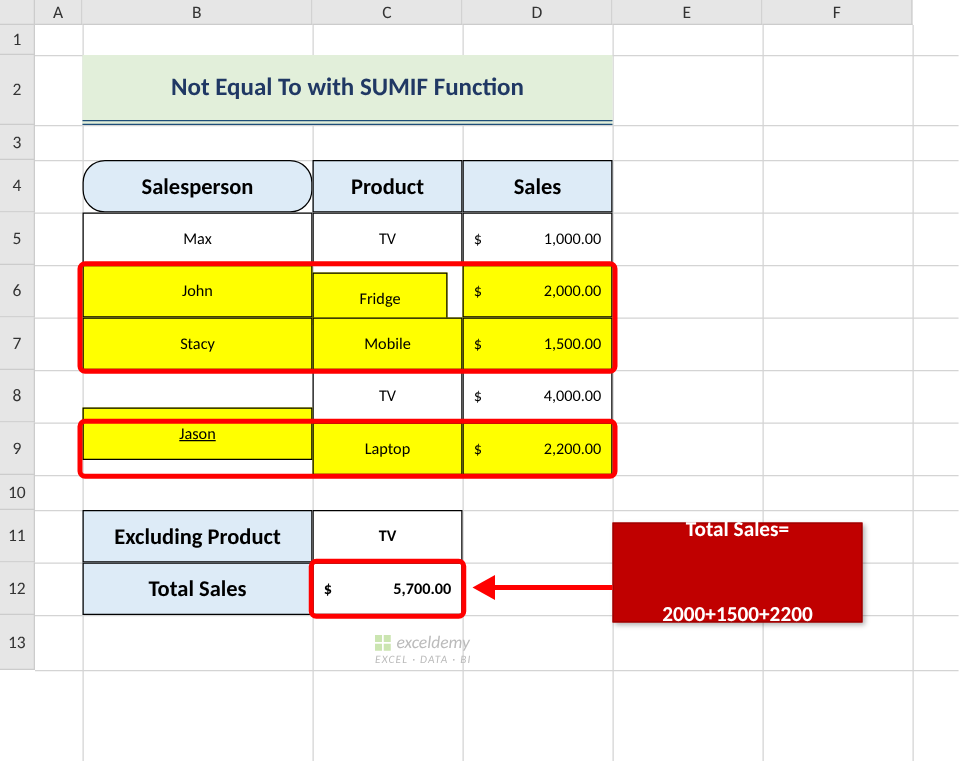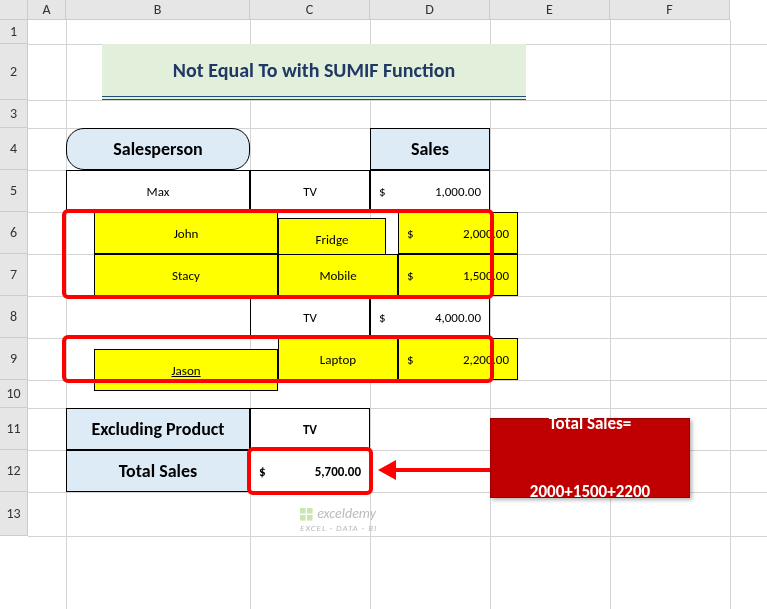--- a/index.html
+++ b/index.html
@@ -48,21 +48,20 @@
   .title-cell {
     position:absolute;
     background: #e2efda;
     border-bottom: 4px double #1f4e78;
     color: #203864;
     font-weight: bold;
     font-size: 20px;
     display:flex;
     align-items:center;
     justify-content:center;
-    margin-left:36px;
   }
   .hcell {
     position:absolute;
     background:#ddebf7;
     border:1px solid #000;
     font-weight:bold;
     font-size:18px;
     display:flex;
     align-items:center;
     justify-content:center;
@@ -70,21 +69,21 @@
   .dcell {
     position:absolute;
     border:1px solid #000;
     background:#fff;
     font-size:13px;
     display:flex;
     align-items:center;
     justify-content:center;
     padding: 0 8px;
   }
-  .dcell.hl { background:#ffff00;margin-left:28px; }
+  .dcell.hl { background:#ffff00; }
   .money { justify-content:space-between; }
   .redbox {
     position:absolute;
     border:4px solid #ff0000;
     border-radius:6px;
     pointer-events:none;
   }
   .callout {
     position:absolute;
     background:#c00000;
@@ -163,20 +162,21 @@
     <div class="row-header" style="top: 380px; height: 28px;">10</div>
     <div class="gridline-h" style="top: 408px;"></div>
     <div class="row-header" style="top: 408px; height: 42px;">11</div>
     <div class="gridline-h" style="top: 450px;"></div>
     <div class="row-header" style="top: 450px; height: 42px;">12</div>
     <div class="gridline-h" style="top: 492px;"></div>
     <div class="row-header" style="top: 492px; height: 44px;">13</div>
     <div class="gridline-h" style="top: 536px;"></div>
     <div class="title-cell" style="left: 66px; top: 44px; width: 424px; height: 56px;">Not Equal To with SUMIF Function</div>
     <div class="hcell" style="left: 66px; top: 128px; width: 184px; height: 42px; border-radius: 18px;">Salesperson</div>
+    <div class="hcell" style="left: 250px; top: 128px; width: 120px; height: 42px;">Product</div>
     <div class="hcell" style="left: 370px; top: 128px; width: 120px; height: 42px;">Sales</div>
     <div class="dcell" style="left: 66px; top: 170px; width: 184px; height: 42px;">Max</div>
     <div class="dcell" style="left: 250px; top: 170px; width: 120px; height: 42px;">TV</div>
     <div class="dcell money" style="left: 370px; top: 170px; width: 120px; height: 42px;">
       <span>$</span>
       <span>1,000.00</span>
     </div>
     <div class="dcell hl" style="left: 66px; top: 212px; width: 184px; height: 42px;">John</div>
     <div class="dcell hl" style="left: 250px; top: 218px; width: 108px; height: 42px;">Fridge</div>
     <div class="dcell money hl" style="left: 370px; top: 212px; width: 120px; height: 42px;">
@@ -187,21 +187,21 @@
     <div class="dcell hl" style="left: 250px; top: 254px; width: 120px; height: 42px;">Mobile</div>
     <div class="dcell money hl" style="left: 370px; top: 254px; width: 120px; height: 42px;">
       <span>$</span>
       <span>1,500.00</span>
     </div>
     <div class="dcell" style="left: 250px; top: 296px; width: 120px; height: 42px;">TV</div>
     <div class="dcell money" style="left: 370px; top: 296px; width: 120px; height: 42px;">
       <span>$</span>
       <span>4,000.00</span>
     </div>
-    <div class="dcell hl" style="left: 66px; top: 349px; width: 184px; height: 42px; text-decoration: underline;">Jason</div>
+    <div class="dcell hl" style="left: 66px; top: 326px; width: 184px; height: 42px; text-decoration: underline;">Jason</div>
     <div class="dcell hl" style="left: 250px; top: 338px; width: 120px; height: 42px;">Laptop</div>
     <div class="dcell money hl" style="left: 370px; top: 338px; width: 120px; height: 42px;">
       <span>$</span>
       <span>2,200.00</span>
     </div>
     <div class="hcell" style="left: 66px; top: 408px; width: 184px; height: 42px;">Excluding Product</div>
     <div class="dcell" style="left: 250px; top: 408px; width: 120px; height: 42px; font-weight: bold;">TV</div>
     <div class="hcell" style="left: 66px; top: 450px; width: 184px; height: 42px;">Total Sales</div>
     <div class="dcell money" style="left: 250px; top: 450px; width: 120px; height: 42px; font-weight: bold;">
       <span>$</span>

